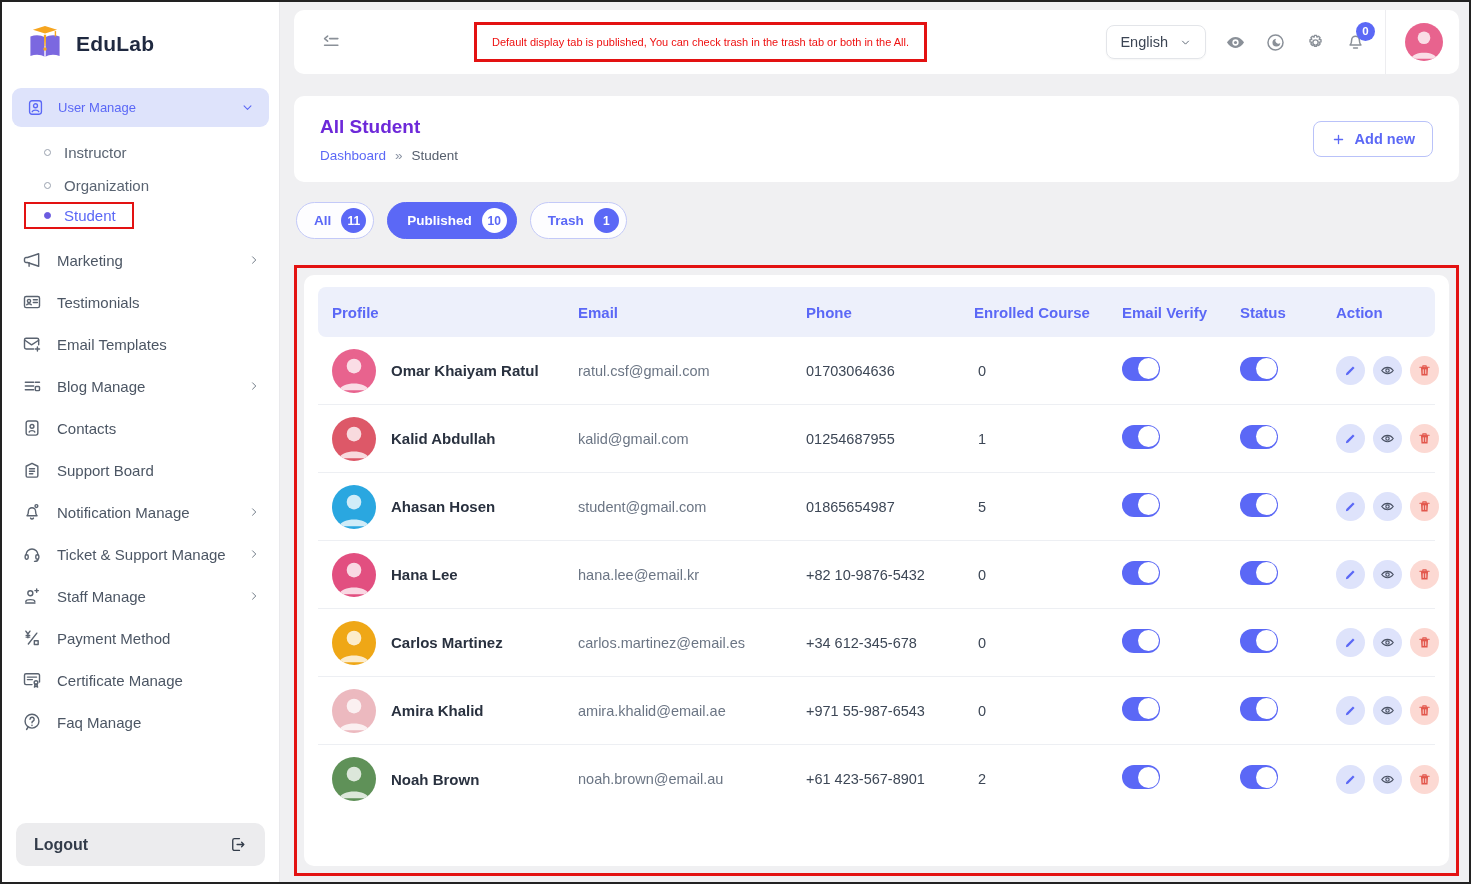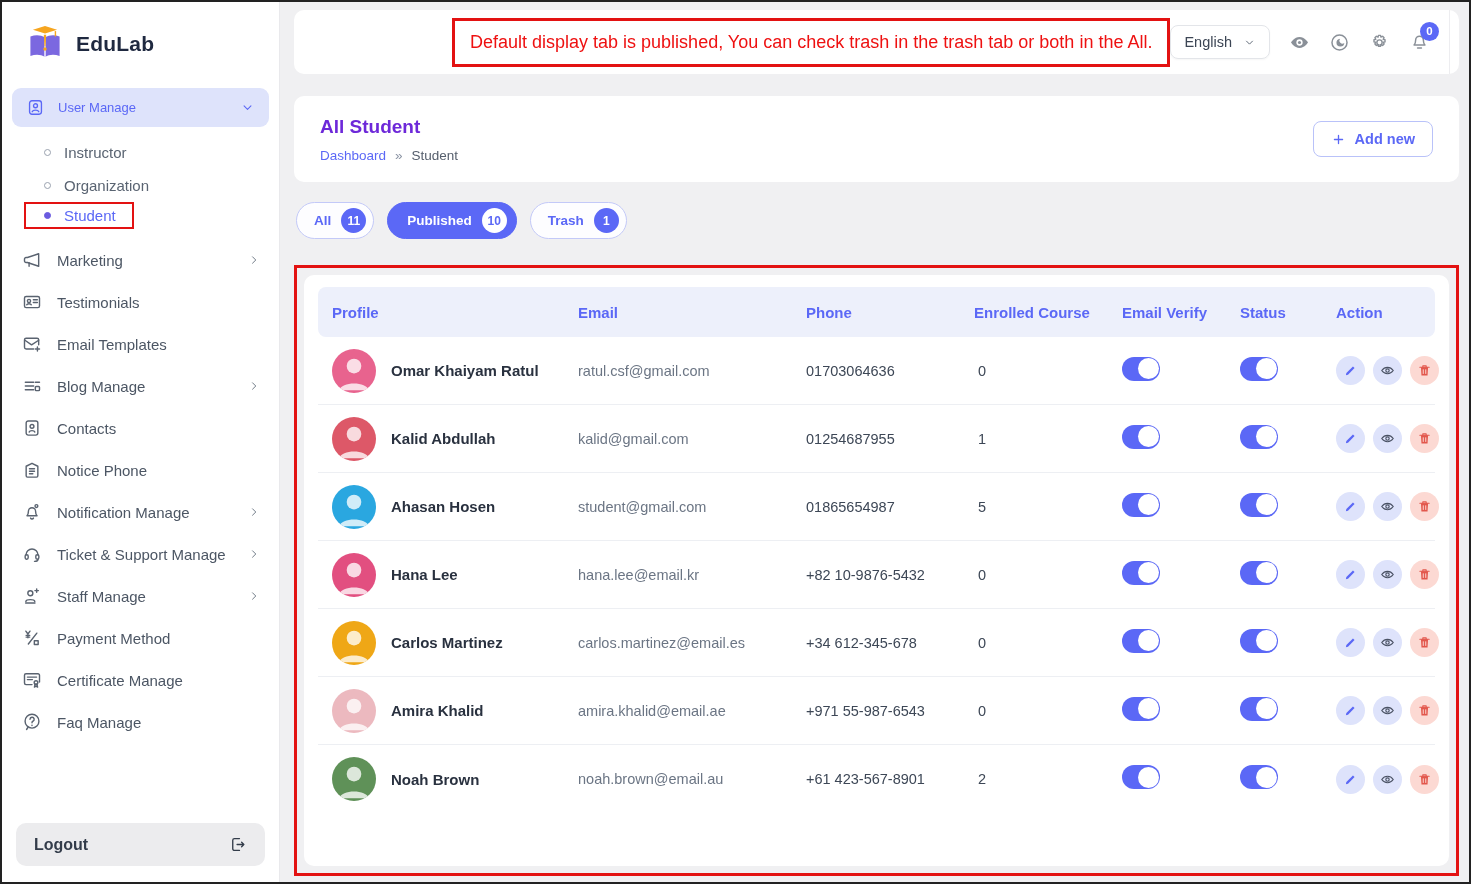--- a/index.html
+++ b/index.html
@@ -33,21 +33,21 @@
   .nav-item { display:flex; align-items:center; gap:15px; padding:11px 8px 11px 10px; color:#4c5664; font-size:15px; cursor:pointer; }
   .nav-item .nicon { width:20px; height:20px; color:#5a6370; flex:none; }
   .nav-item .chev-r { width:14px; height:14px; margin-left:auto; color:#707a87; }
   .logout { margin:10px 14px 0; background:#ececee; border-radius:10px; padding:12px 18px; display:flex; justify-content:space-between; align-items:center; font-size:16px; font-weight:700; color:#333c4a; cursor:pointer; }
   .logout .icon { width:19px; height:19px; }
 
   
   .main { flex:1; display:flex; flex-direction:column; padding:8px 10px 6px 14px; min-width:0; }
   .topbar { background:#fff; border-radius:10px; height:64px; min-height:64px; display:flex; align-items:center; padding:0 16px 0 26px; margin-bottom:22px; }
   .collapse { width:22px; height:22px; color:#8a9098; cursor:pointer; }
-  .annotation { margin-left:132px; border:3px solid #e31212; background:#fff; color:#ee1111; font-size:18px; padding:11px 15px; white-space:nowrap; }
+  .annotation { margin-left:132px; border:3px solid #e31212; background:#fff; color:#ee1111; font-size:11px; padding:11px 15px; white-space:nowrap; }
   .topbar-right { margin-left:auto; display:flex; align-items:center; gap:19px; }
   .lang-select { border:1px solid #e3e5e9; border-radius:8px; padding:8px 13px; display:flex; gap:11px; align-items:center; font-size:14.5px; color:#3c4554; cursor:pointer; box-shadow:0 1px 2px rgba(0,0,0,.04); }
   .lang-select .icon { width:13px; height:13px; color:#55606e; }
   .topbar-icons { display:flex; align-items:center; gap:19px; }
   .tb-icon { width:21px; height:21px; color:#8a9098; cursor:pointer; position:relative; }
   .bell-wrap { position:relative; }
   .badge { position:absolute; top:-8px; right:-9px; background:#5b68f6; color:#fff; min-width:19px; height:19px; border-radius:50%; font-size:11.5px; font-weight:700; display:flex; align-items:center; justify-content:center; }
   .divider { width:1px; height:64px; background:#ededf0; }
   .avatar { border-radius:50%; position:relative; overflow:hidden; flex:none; }
   .avatar .icon { position:absolute; left:0; right:0; bottom:-2px; top:2px; }
@@ -200,21 +200,21 @@
     <span class="nav-label">Contacts</span>
 
   </div>
         <div class="nav-item">
     <span class="icon nicon">
             <svg viewBox="0 0 24 24" fill="none" stroke="currentColor" stroke-width="1.7" stroke-linecap="round" stroke-linejoin="round">
               <path d="M5 7.5 12 4l7 3.5V19a1.5 1.5 0 0 1-1.5 1.5h-11A1.5 1.5 0 0 1 5 19V7.5z"></path>
               <path d="M9 10.5h6M9 13.5h6M9 16.5h4"></path>
             </svg>
           </span>
-    <span class="nav-label">Notice Phone</span>
+    <span class="nav-label">Support Board</span>
 
   </div>
         <div class="nav-item">
     <span class="icon nicon">
             <svg viewBox="0 0 24 24" fill="none" stroke="currentColor" stroke-width="1.7" stroke-linecap="round" stroke-linejoin="round">
               <path d="M6 16.5c1.2-1.2 1.7-3 1.7-5.3a4.3 4.3 0 0 1 8.6 0c0 2.3.5 4.1 1.7 5.3H6z"></path>
               <path d="M10.3 19.3a1.9 1.9 0 0 0 3.4 0"></path>
               <circle cx="17.3" cy="4.8" r="1.7"></circle>
             </svg>
           </span>

